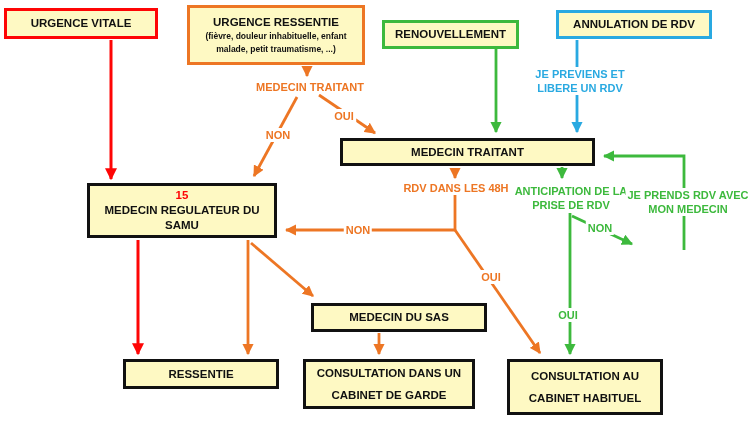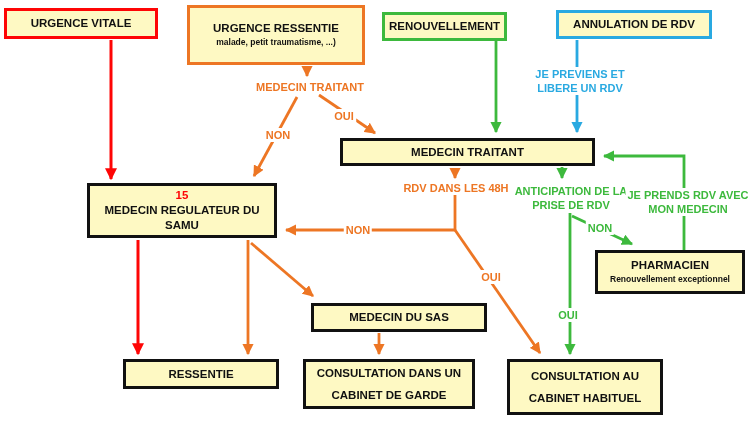--- a/index.html
+++ b/index.html
@@ -79,45 +79,42 @@
 
     <line class="e-cyan" x1="577" y1="40" x2="577" y2="132" marker-end="url(#ar-cyan)"></line>
   </svg>
 
   <div class="node b-red" style="left:4px;top:8px;width:154px;height:31px">
     <span class="nl">URGENCE VITALE</span>
   </div>
 
   <div class="node b-orange" style="left:187px;top:5px;width:178px;height:60px">
     <span class="nl">URGENCE RESSENTIE</span>
+    <span class="sub">(fièvre, douleur inhabituelle, enfant</span>
     <span class="sub">malade, petit traumatisme, ...)</span>
   </div>
 
-  <div class="node b-green" style="left:382px;top:12px;width:125px;height:29px">
+  <div class="node b-green" style="left:382px;top:20px;width:137px;height:29px">
     <span class="nl">RENOUVELLEMENT</span>
   </div>
 
   <div class="node b-cyan" style="left:556px;top:10px;width:156px;height:29px">
     <span class="nl">ANNULATION DE RDV</span>
   </div>
 
   <div class="node" style="left:340px;top:138px;width:255px;height:28px">
     <span class="nl">MEDECIN TRAITANT</span>
   </div>
 
   <div class="node" style="left:87px;top:183px;width:190px;height:55px">
     <span class="nl red-text">15</span>
     <span class="nl">MEDECIN REGULATEUR DU</span>
     <span class="nl">SAMU</span>
   </div>
 
-  <div class="node" style="left:595px;top:250px;width:150px;height:44px">
-    <span class="nl">PHARMACIEN</span>
-    <span class="sub">Renouvellement exceptionnel</span>
-  </div>
 
   <div class="node" style="left:311px;top:303px;width:176px;height:29px">
     <span class="nl">MEDECIN DU SAS</span>
   </div>
 
   <div class="node" style="left:123px;top:359px;width:156px;height:30px">
     <span class="nl">RESSENTIE</span>
   </div>
 
   <div class="node" style="left:507px;top:359px;width:156px;height:56px">

